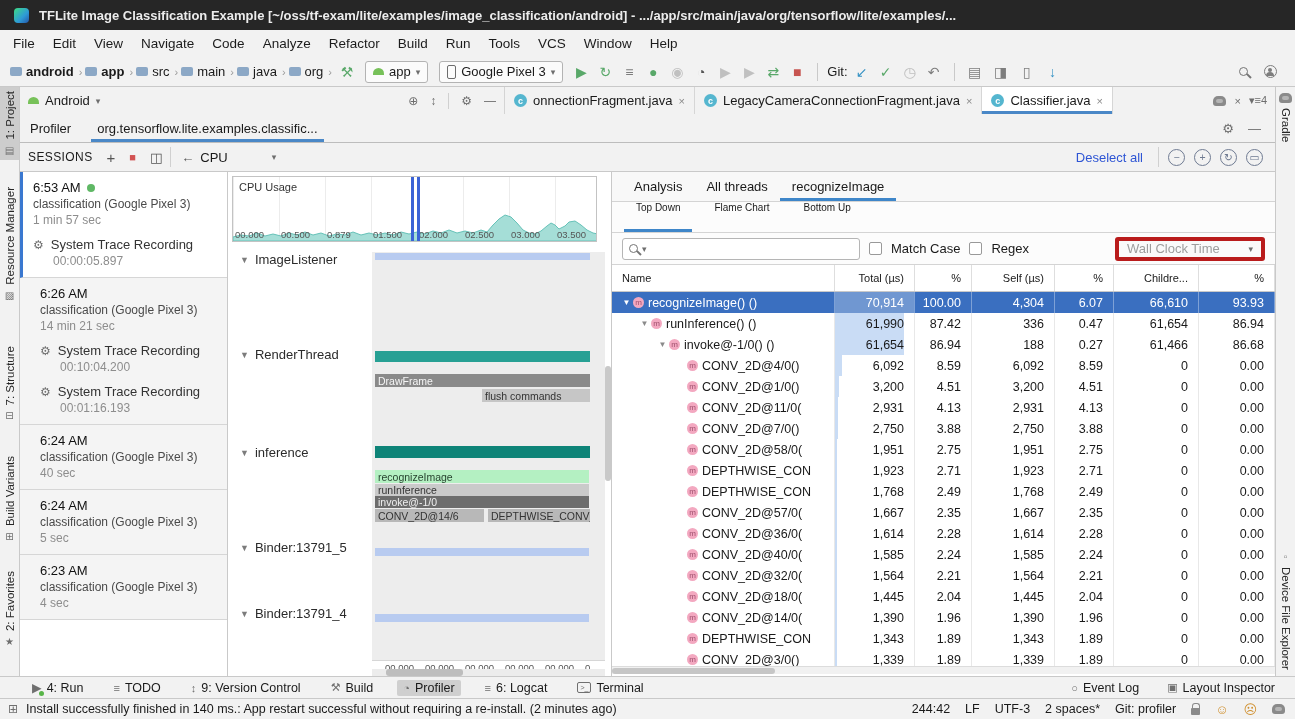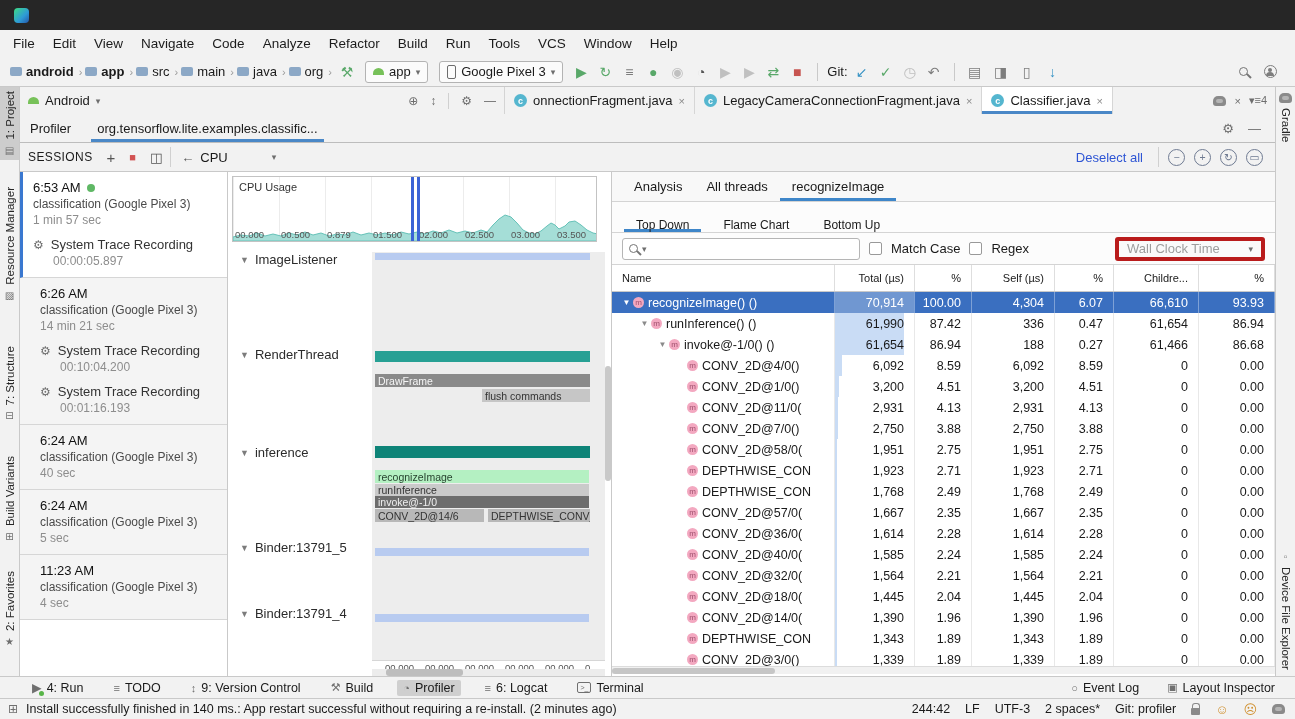--- a/index.html
+++ b/index.html
@@ -104,21 +104,21 @@
   #cpuhscroll{position:absolute;left:144px;top:497px;width:233px;height:7px;background:#ececec}
   #cpuhscroll .thumb{position:absolute;left:14px;width:77px;height:7px;border-radius:3px;background:#bdbdbd}
   #cpuvscroll{position:absolute;left:377px;top:74px;width:6px;height:414px}
   #cpuvscroll .thumb{position:absolute;top:120px;height:115px;width:6px;border-radius:3px;background:#c9c9c9}
   
   #apanel{position:absolute;left:612px;top:172px;width:663px;height:504px;background:#fff;overflow:hidden}
   #atabs{height:30px;background:#f8f8f8;border-bottom:1px solid #d4d4d4;display:flex;padding-left:10px}
   .atab{padding:0 12px;display:flex;align-items:center;font-size:13px}
   .atab.active{box-shadow:inset 0 -3px 0 #3e86c9}
   #subtabs{height:31px;border-bottom:1px solid #d4d4d4;display:flex;padding-left:12px;gap:10px;background:#fcfcfc}
-  .subtab{padding:0 12px;display:flex;align-items:flex-end;font-size:12px}
+  .subtab{padding:0 12px;display:flex;align-items:flex-start;font-size:10px}
   .subtab.active{box-shadow:inset 0 -3px 0 #3e86c9}
   #filterrow{height:32px;display:flex;align-items:center;gap:9px;padding:0 10px;border-bottom:1px solid #d4d4d4;background:#fcfcfc}
   #searchbox{width:238px;height:22px;border:1px solid #b5b5b5;border-radius:3px;background:#fff;display:flex;align-items:center;gap:4px;padding:0 6px}
   .cb{width:13px;height:13px;border:1px solid #999;border-radius:2px;background:#fff;display:inline-block}
   .cblbl{font-size:13px}
   #wallclock{margin-left:auto;width:150px;height:24px;border:4px solid #b91c1c;border-radius:3px;background:#fafafa;color:#9d9d9d;display:flex;align-items:center;justify-content:space-between;padding:0 8px;font-size:13px}
   .trow,.thead{display:grid;grid-template-columns:223px 80px 57px 83px 59px 85px 76px}
   .thead{height:27px;border-bottom:1px solid #c9c9c9}
   .thead>div{display:flex;align-items:center;border-right:1px solid #dedede;font-size:11px}
   .thead .hname{padding-left:10px}
@@ -155,20 +155,21 @@
   #statusbar .right{margin-left:auto;display:flex;align-items:center;gap:15px;padding-right:10px}
   .lock-ic{width:9px;height:7px;background:#8a8a8a;border-radius:1px;position:relative;display:inline-block;margin-top:4px}
   .lock-ic::before{content:'';position:absolute;top:-5px;left:1px;width:6px;height:5px;border:1.5px solid #8a8a8a;border-bottom:none;border-radius:3px 3px 0 0}
   .smile{color:#d0902f;font-size:13px}
 </style>
 </head>
 <body>
 
 <div id="titlebar">
   <span class="appic"></span>
+  <span class="t">TFLite Image Classification Example [~/oss/tf-exam/lite/examples/image_classification/android] - .../app/src/main/java/org/tensorflow/lite/examples/...</span>
 </div>
 
 <div id="menubar">
 
 <span class="mi">File</span>
     <span class="mi">Edit</span>
     <span class="mi">View</span>
     <span class="mi">Navigate</span>
     <span class="mi">Code</span>
     <span class="mi">Analyze</span>
@@ -424,21 +425,21 @@
         <span>6:24 AM</span>
       </div>
     <div class="s-name">classification (Google Pixel 3)</div>
     <div class="s-dur">5 sec</div>
     <div>
       
     </div>
   </div>
     <div class="session">
     <div class="s-time">
-        <span>11:23 AM</span>
+        <span>6:23 AM</span>
       </div>
     <div class="s-name">classification (Google Pixel 3)</div>
     <div class="s-dur">4 sec</div>
     <div>
       
     </div>
   </div>
   </div>
 
 <div id="cpupanel">

